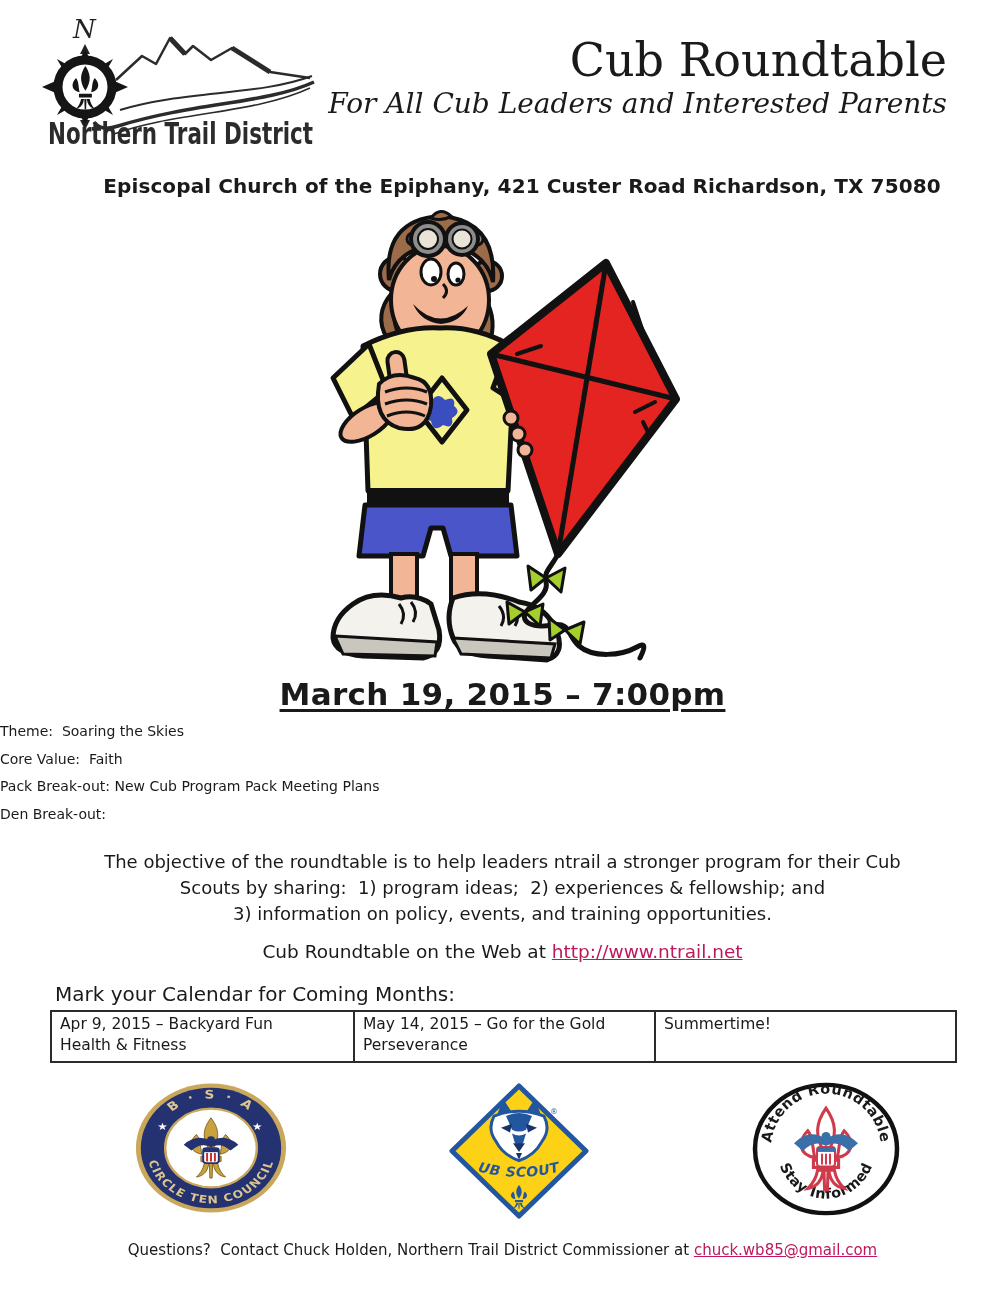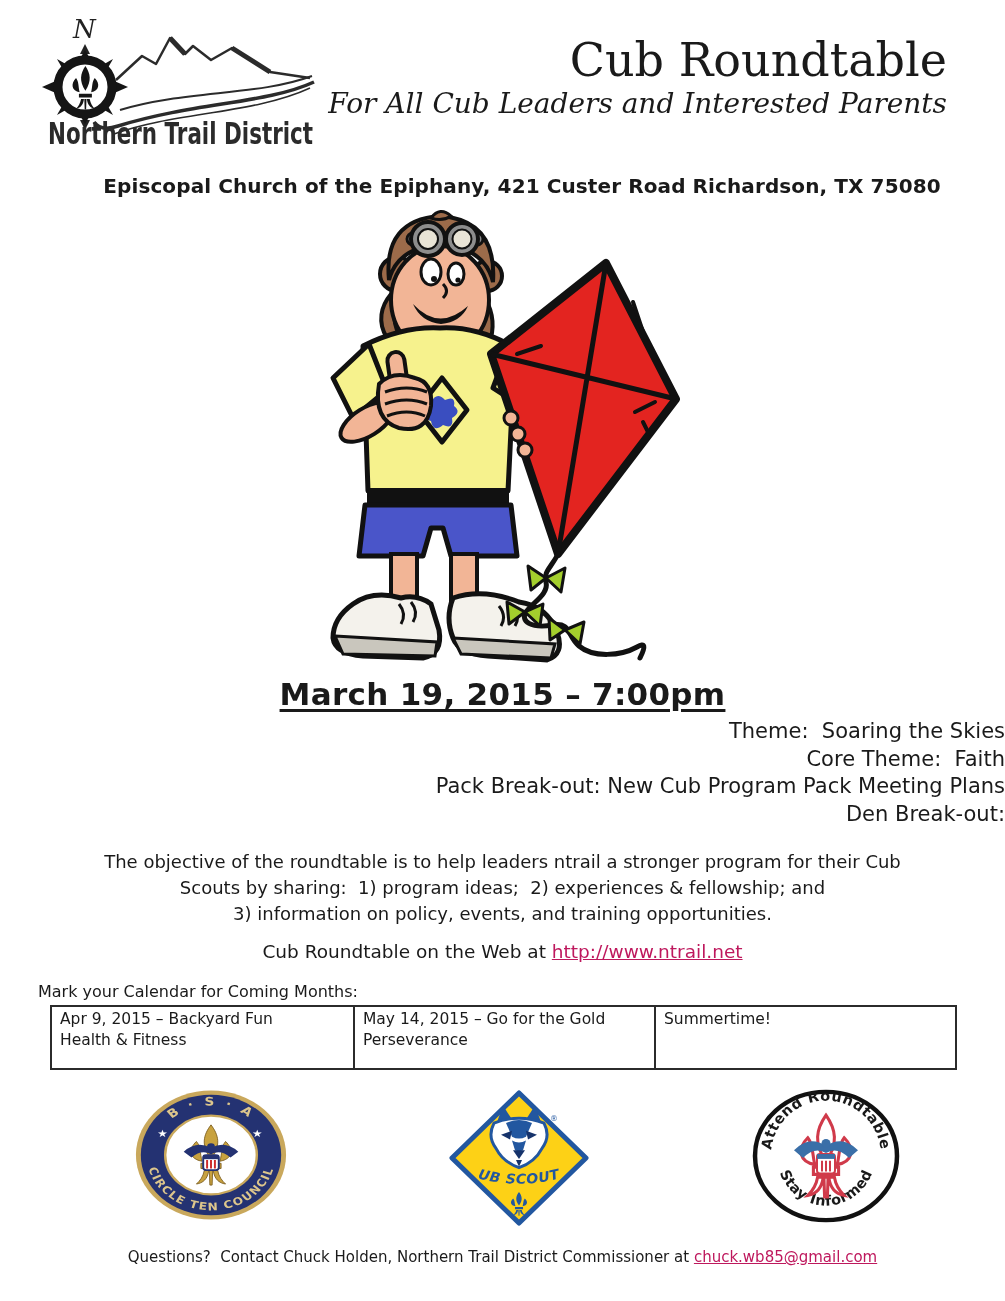--- a/index.html
+++ b/index.html
@@ -14,31 +14,31 @@
   .title-block{text-align:right;padding-top:26px;}
   .doc-title{font-family:"DejaVu Serif","Liberation Serif",serif;font-weight:normal;font-size:46px;line-height:1.08;margin:0;white-space:nowrap;}
   .doc-subtitle{font-family:"DejaVu Serif","Liberation Serif",serif;font-style:italic;font-size:28px;margin-top:1px;white-space:nowrap;}
   
   .address{text-align:center;font-weight:bold;font-size:20px;margin-top:24px;letter-spacing:0.1px;white-space:pre-wrap;padding-left:39px;}
   
   .illustration{display:block;margin:8px auto 0;}
   
   .event-date{text-align:center;font-weight:bold;font-size:31px;margin-top:0;letter-spacing:0.3px;}
   .event-date span{text-decoration:underline;text-decoration-thickness:2.5px;text-underline-offset:4px;}
-  .event-lines{text-align:right;font-size:21px;line-height:27.5px;margin-top:6px;}
+  .event-lines{text-align:left;font-size:14px;line-height:27.5px;margin-top:6px;}
   .event-lines div{white-space:pre-wrap;}
   
   .objective{text-align:center;font-size:18px;line-height:26px;margin-top:21px;}
   .objective div{white-space:pre-wrap;}
   .web-line{text-align:center;font-size:18.5px;margin-top:14px;white-space:pre-wrap;}
   a.doc-link{color:#be185d;text-decoration:underline;cursor:pointer;}
   
-  .cal-heading{font-size:16px;margin:20px 0 4px 38px;white-space:pre-wrap;}
+  .cal-heading{font-size:20px;margin:20px 0 4px 55px;white-space:pre-wrap;}
   table.cal{border-collapse:collapse;margin-left:50px;width:905px;table-layout:fixed;font-size:15.5px;}
-  table.cal td{border:2px solid #2b2b2b;vertical-align:top;padding:2px 8px 17px;line-height:21px;}
+  table.cal td{border:2px solid #2b2b2b;vertical-align:top;padding:2px 8px 5px;line-height:21px;}
   table.cal td div{white-space:pre-wrap;}
   
   .logos-row{position:relative;height:152px;margin-top:16px;}
   .logo-ct{position:absolute;left:133px;top:2px;}
   .logo-cs{position:absolute;left:449px;top:4px;}
   .logo-rt{position:absolute;left:751px;top:2px;}
   
   .footer{text-align:center;font-size:15px;margin-top:10px;white-space:pre-wrap;}
 </style>
 </head>
@@ -166,21 +166,21 @@
     <g>
       <rect x="86" y="146" width="17" height="40" rx="8.5" fill="#f2b596" stroke="#111" stroke-width="4" transform="rotate(-8 94 166)"></rect>
       <path d="M76,178 Q70,214 96,222 Q124,228 128,200 Q130,176 112,172 Q90,164 76,178 Z" fill="#f2b596" stroke="#111" stroke-width="4"></path>
       <path d="M82,186 Q104,178 124,186 M82,198 Q104,190 124,198 M84,210 Q104,202 122,210" stroke="#111" stroke-width="3" fill="none"></path>
     </g>
   </svg>
 
   <div class="event-date"><span>March 19, 2015 – 7:00pm</span></div>
   <div class="event-lines">
     <div>Theme:  Soaring the Skies</div>
-    <div>Core Theme:  Faith</div>
+    <div>Core Value:  Faith</div>
     <div>Pack Break-out: New Cub Program Pack Meeting Plans</div>
     <div>Den Break-out:</div>
   </div>
 
   <div class="objective">
     <div>The objective of the roundtable is to help leaders ntrail a stronger program for their Cub</div>
     <div>Scouts by sharing:  1) program ideas;  2) experiences &amp; fellowship; and</div>
     <div>3) information on policy, events, and training opportunities.</div>
   </div>
   <div class="web-line"><span>Cub Roundtable on the Web at </span><a class="doc-link" href="#">http://www.ntrail.net</a></div>

